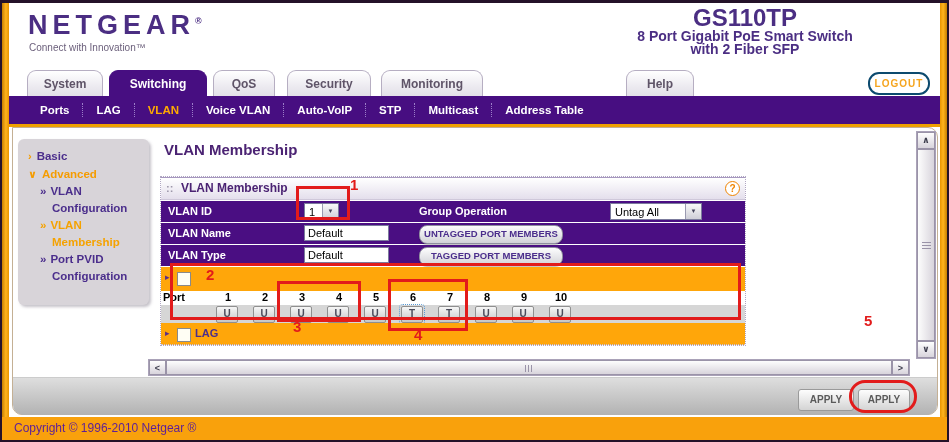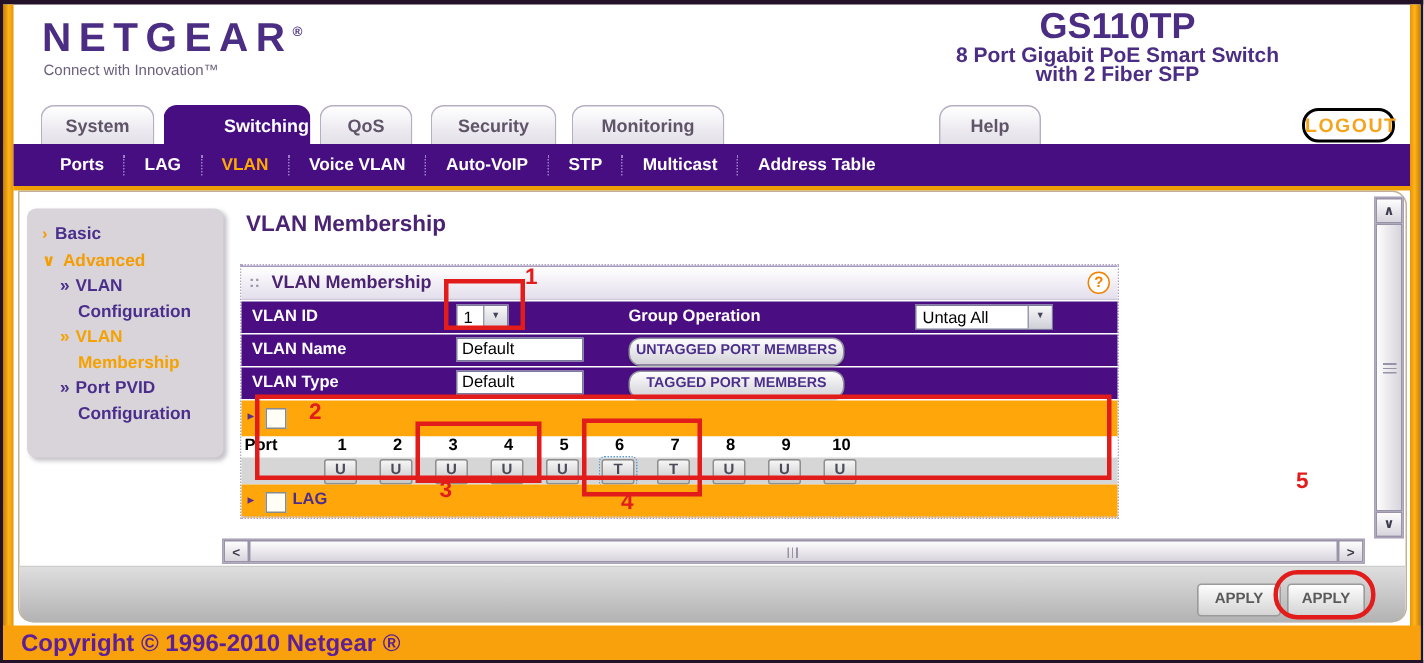--- a/index.html
+++ b/index.html
@@ -8,37 +8,37 @@
   #page{position:relative;width:949px;height:442px;background:#fff;}
 
   
   .edge-top{left:0;top:0;width:949px;height:3px;background:#241229;}
   .edge-bottom{left:0;top:440px;width:949px;height:2px;background:#241229;}
   .edge-left-dark{left:0;top:0;width:2px;height:442px;background:#241229;}
   .edge-right-dark{left:947px;top:0;width:2px;height:442px;background:#241229;}
   .edge-left-orange{left:2px;top:3px;width:7px;height:437px;background:linear-gradient(90deg,#c77f00,#ffb41e 55%,#e89400);}
   .edge-right-orange{left:940px;top:3px;width:7px;height:437px;background:linear-gradient(90deg,#e89400,#ffb41e 45%,#c77f00);}
   .footer-band{left:2px;top:417px;width:945px;height:23px;background:#f9a10c;}
-  .footer-text{left:14px;top:421px;font-size:16px;color:#5c1f99;font-weight:bold;}
+  .footer-text{left:14px;top:421px;font-size:12px;color:#5c1f99;}
 
   
   .logo{left:28px;top:10px;font-size:27px;font-weight:bold;letter-spacing:5px;color:#4b2e83;}
   .logo sup{font-size:9px;letter-spacing:0;}
   .tagline{left:29px;top:42px;font-size:10px;color:#6b5f7b;}
   .model-block{left:560px;top:6px;width:370px;text-align:center;color:#4b2e83;}
   .model-name{font-size:24px;font-weight:bold;line-height:24px;}
   .model-sub{font-size:14px;font-weight:bold;line-height:13px;}
-  .logout-btn{left:868px;top:72px;width:58px;height:19px;border:2px solid #000000;border-radius:11px;
-    background:#fff;color:#f5a41d;font-size:13px;font-weight:bold;text-align:center;line-height:19px;letter-spacing:1px;cursor:pointer;}
+  .logout-btn{left:868px;top:72px;width:58px;height:19px;border:2px solid #0c4a6e;border-radius:11px;
+    background:#fff;color:#f5a41d;font-size:10px;font-weight:bold;text-align:center;line-height:19px;letter-spacing:1px;cursor:pointer;}
 
   
   .tab{top:70px;height:26px;border:1px solid #b6aec2;border-bottom:none;border-radius:9px 9px 0 0;
     background:linear-gradient(#ffffff,#eceaf0 60%,#e2dfe7);color:#5f5468;font-size:12px;font-weight:bold;
     text-align:center;line-height:26px;cursor:pointer;}
-  .tab.active{background:#470e81;color:#fff;border-color:#470e81;text-align:right;}
+  .tab.active{background:#470e81;color:#fff;border-color:#470e81;}
   .tab-system{left:27px;width:74px;}
   .tab-switching{left:109px;width:96px;}
   .tab-qos{left:213px;width:60px;}
   .tab-security{left:287px;width:82px;}
   .tab-monitoring{left:381px;width:100px;text-align:center;}
   .tab-maintenance{left:494px;width:124px;}
   .tab-help{left:626px;width:66px;}
 
   
   .subnav{left:9px;top:96px;width:931px;height:28px;background:#470e81;display:flex;align-items:center;padding-left:18px;box-sizing:border-box;}

